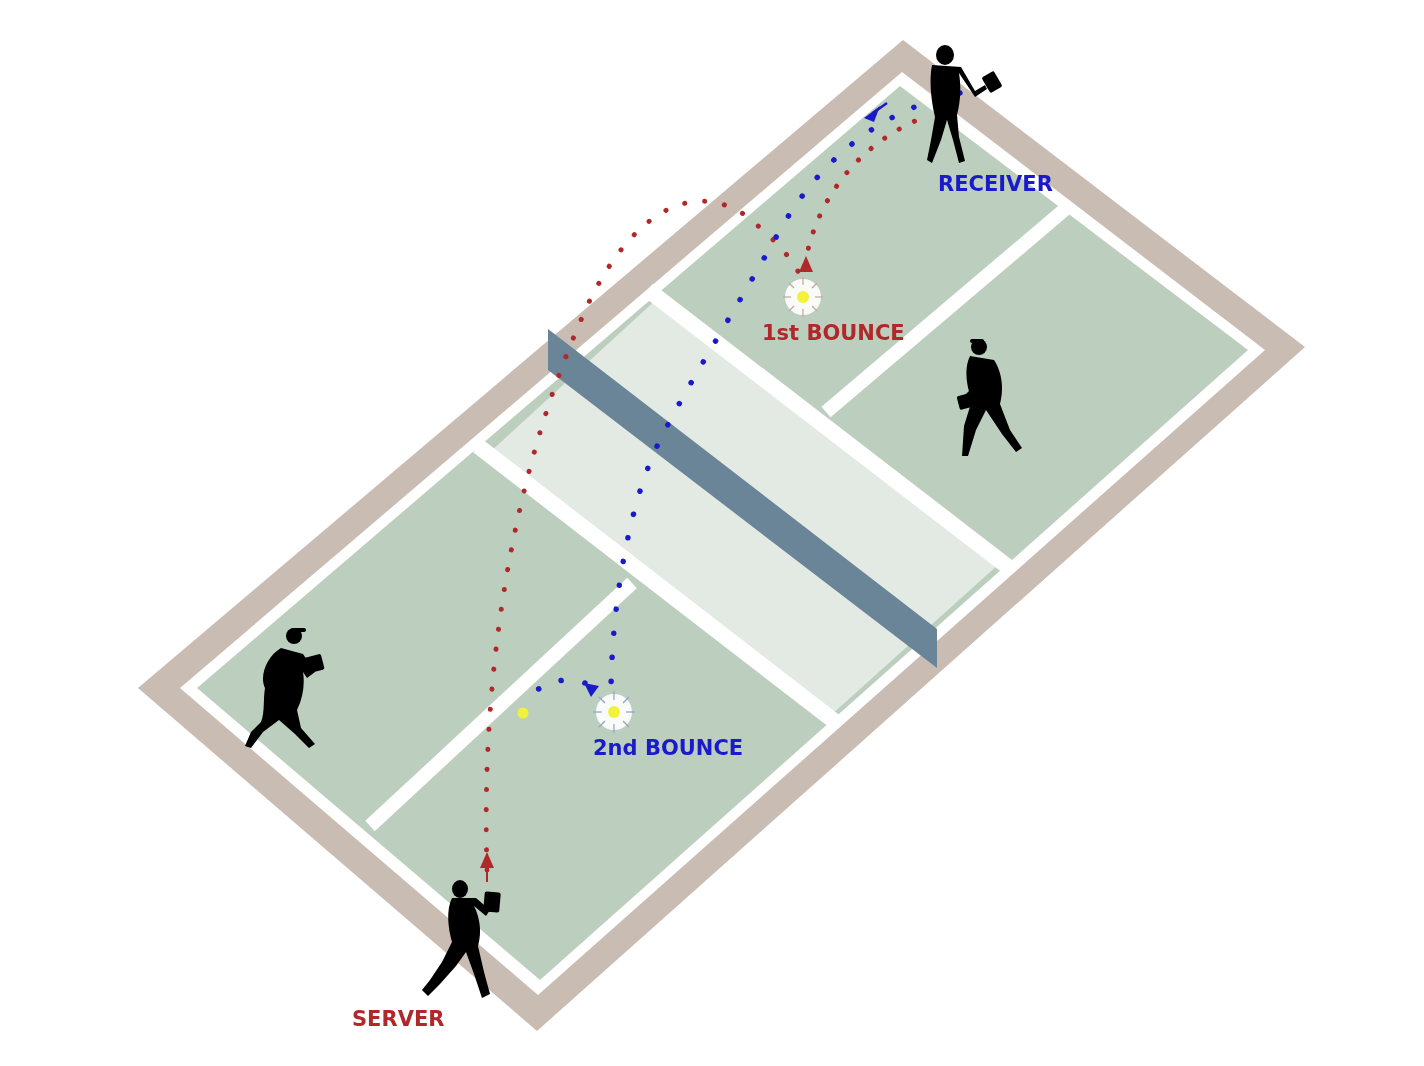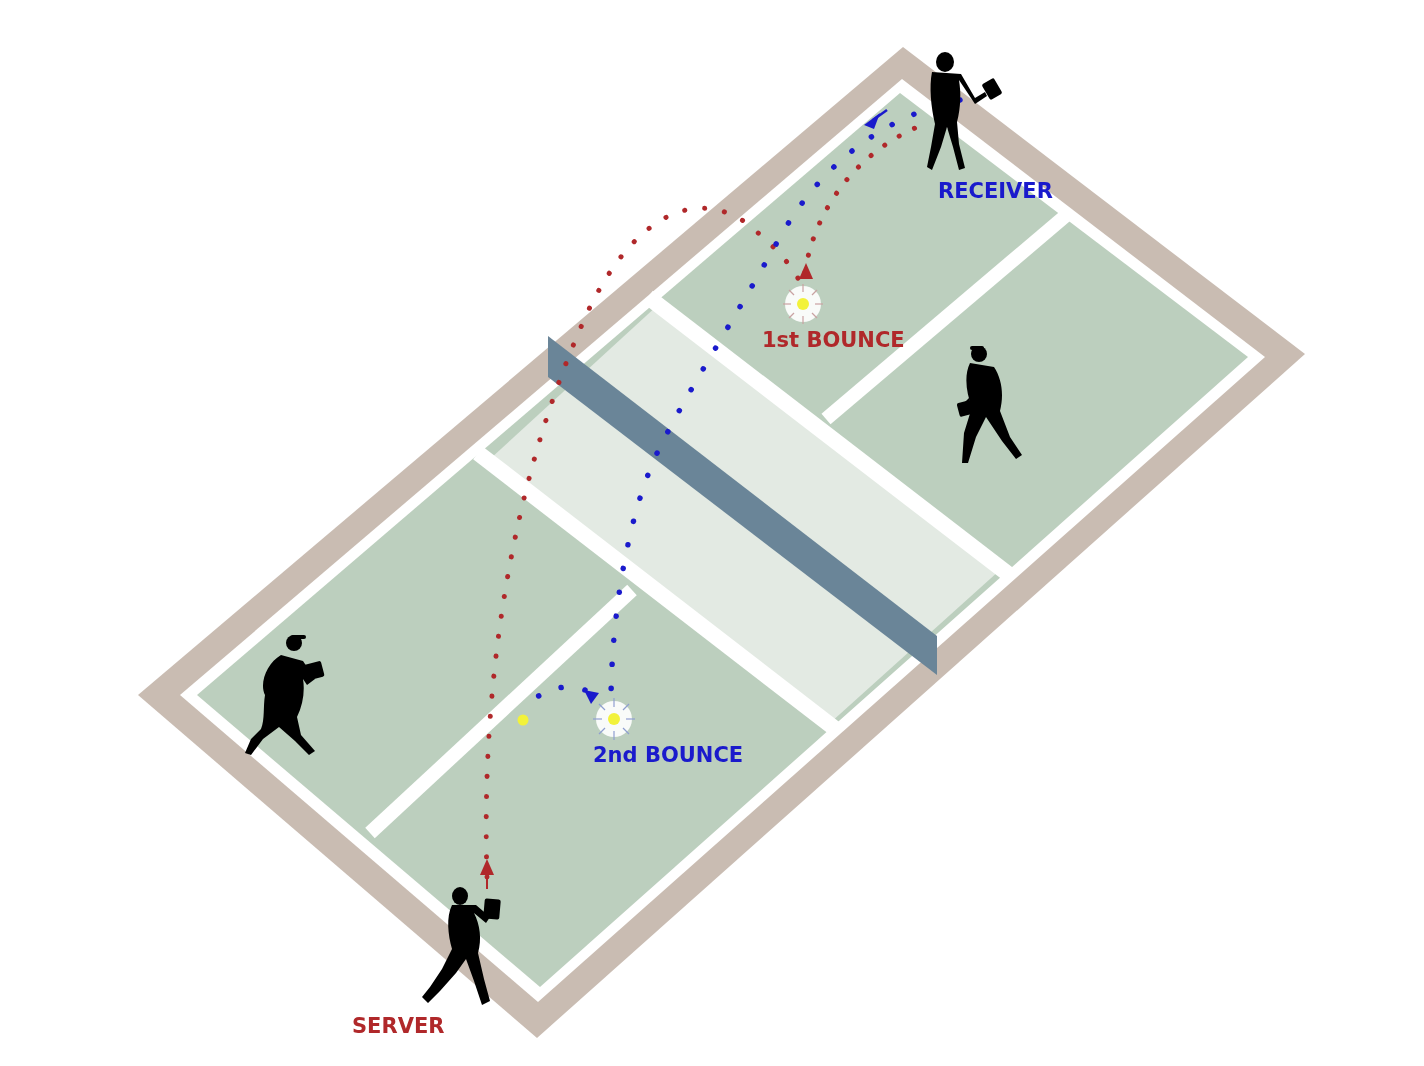--- a/index.html
+++ b/index.html
@@ -1,17 +1,17 @@
 <!DOCTYPE html>
 <html><head>
   <meta charset="utf-8">
   <style>
     html, body { margin: 0; padding: 0; background: #ffffff; }
     body { width: 1424px; height: 1066px; overflow: hidden; position: relative; }
-    #stage { position: absolute; left: 0; top: 7px; width: 1424px; height: 914px; }
+    #stage { position: absolute; left: 0; top: 0; width: 1424px; height: 914px; }
     svg text { font-family: "DejaVu Sans", "Liberation Sans", sans-serif; font-weight: bold; }
   </style>
 </head>
 <body>
 
 <div id="stage">
 <svg width="1424" height="1066" viewBox="0 0 1424 1066" xmlns="http://www.w3.org/2000/svg">
 
   <polygon points="903,40 1305,347 537,1031 138,688" fill="#c9bcb2"></polygon>
 

